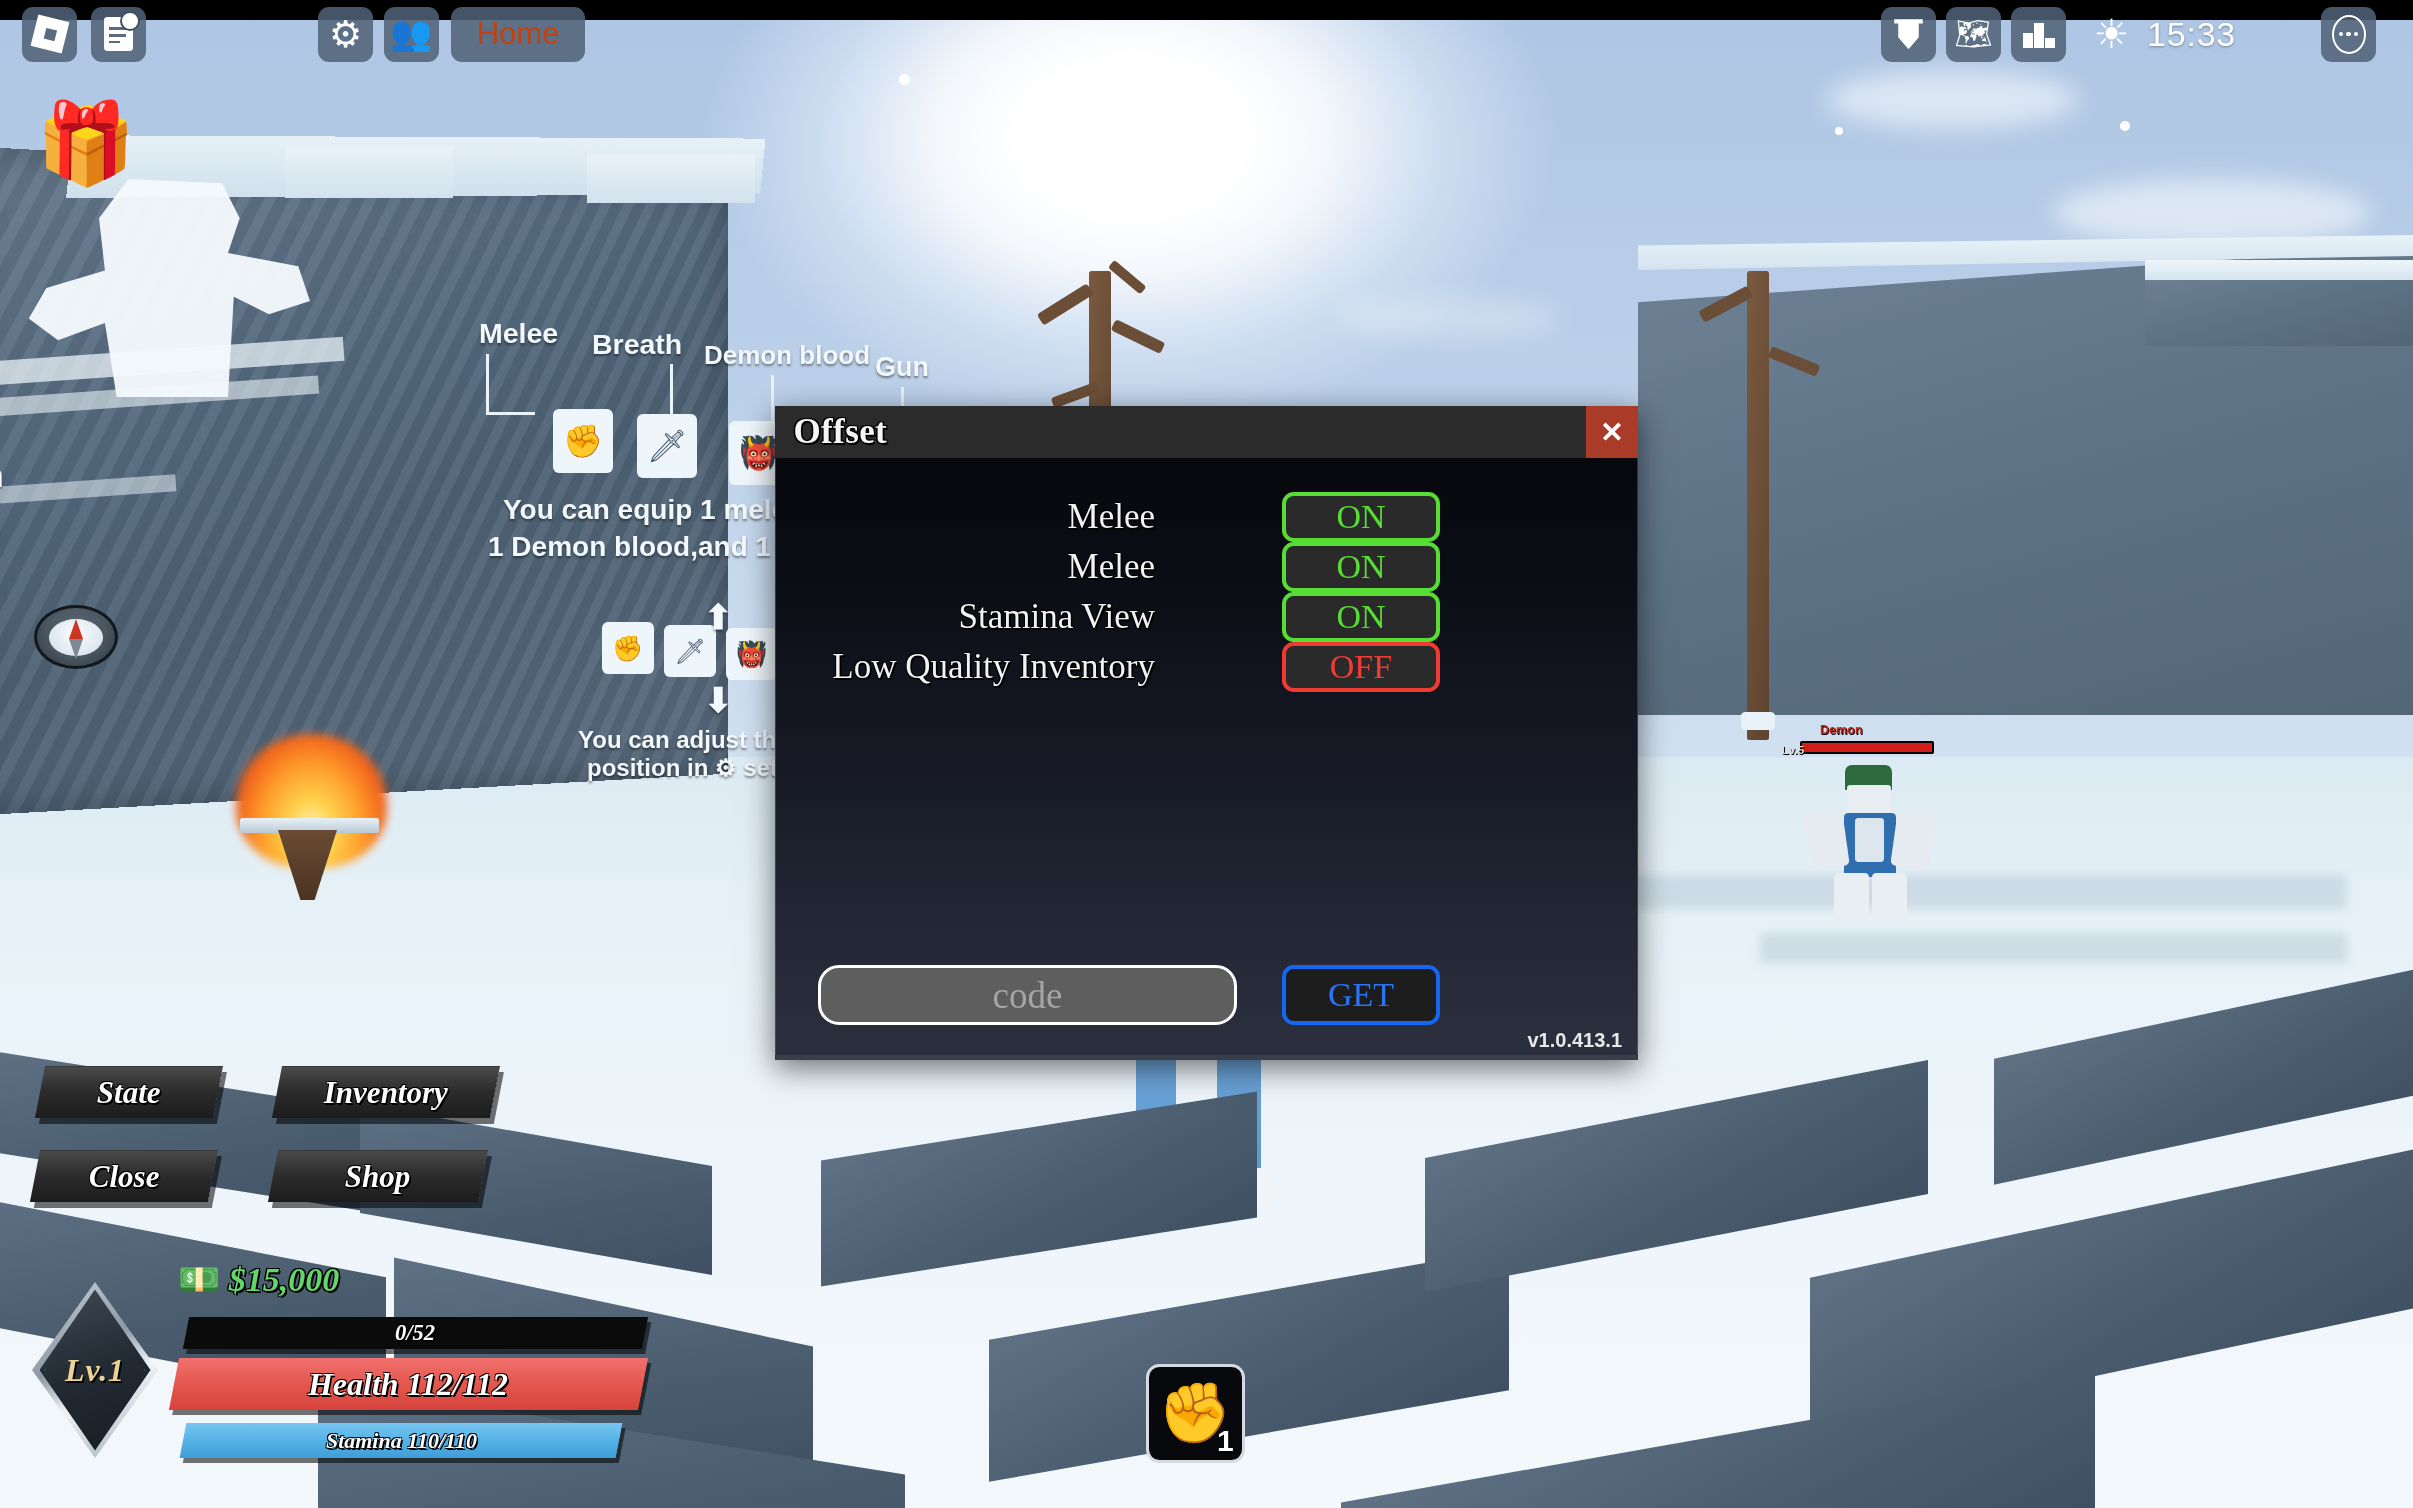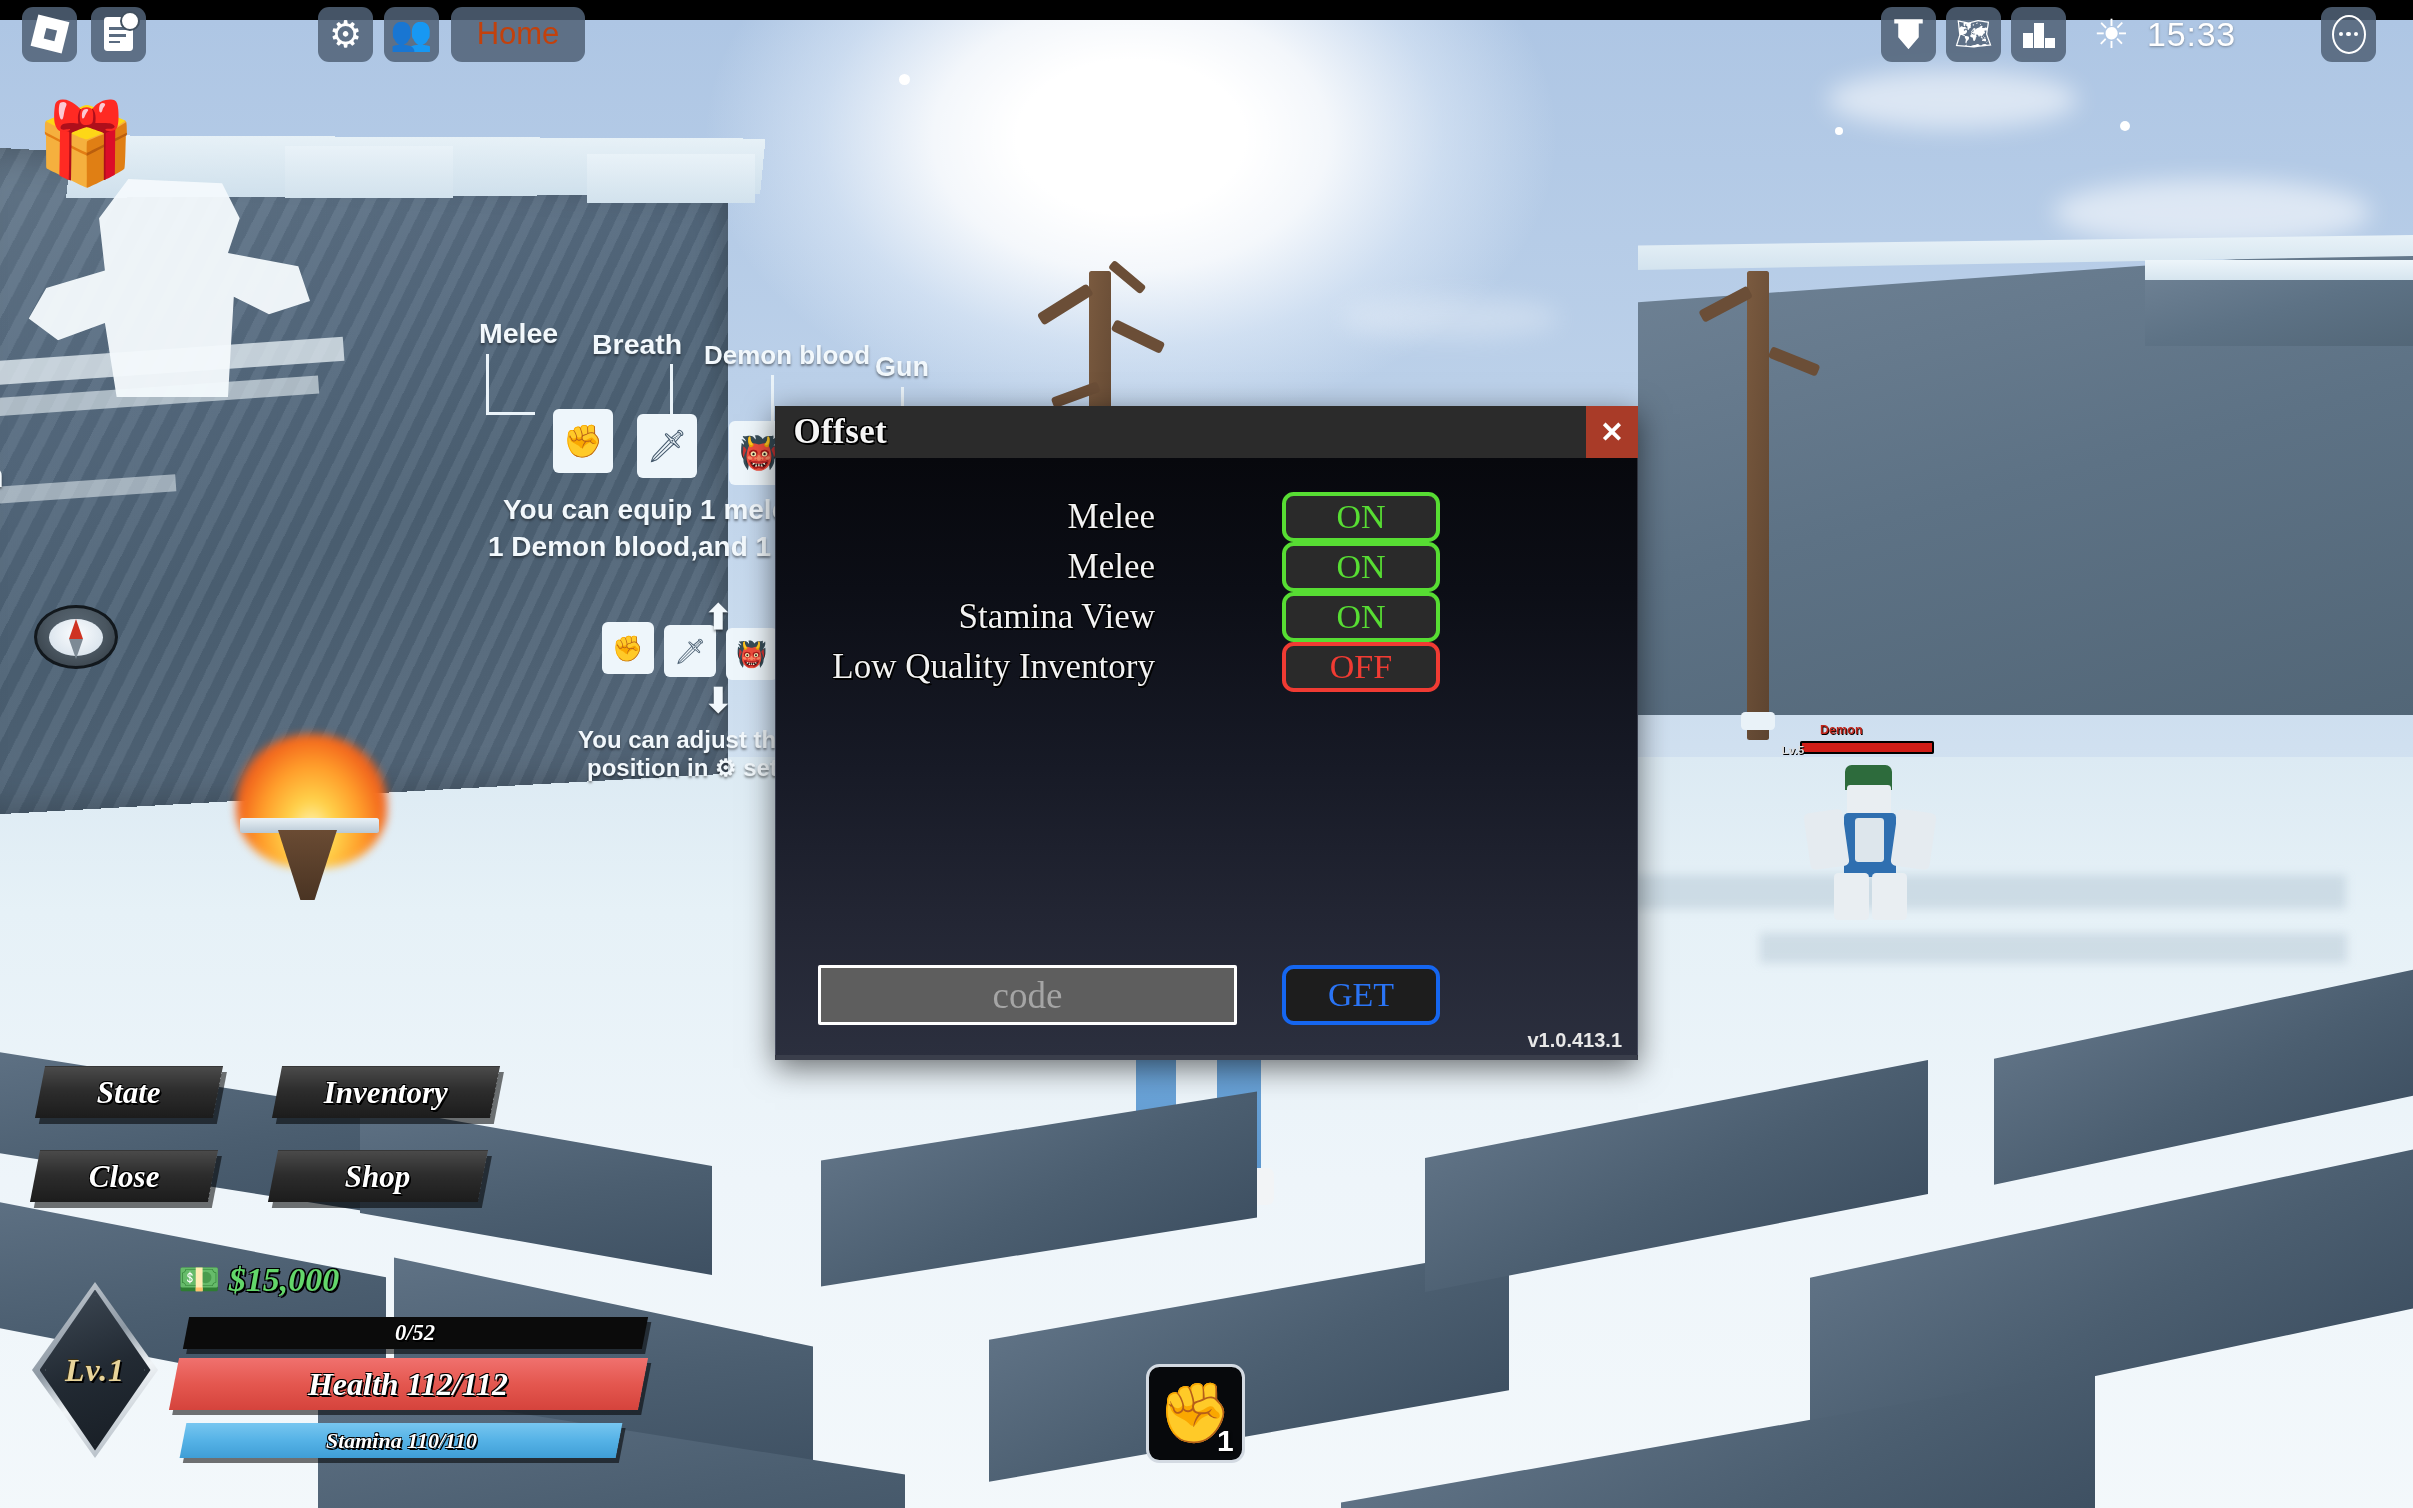--- a/index.html
+++ b/index.html
@@ -274,21 +274,21 @@
     font-weight:700; font-size:28.5px; cursor:pointer;
   }
   .stepper-value {
     position:absolute; width:45px; text-align:center;
     color:#f2f2f2; font-family:"Liberation Serif", serif; font-size:35px;
     text-shadow:1.7px 1.7px 0 #000;
   }
 
   .code-input {
     position:absolute; left:42px; top:507px; width:419px; height:60px;
-    background:#5e5e5e; border:3.4px solid #ffffff; border-radius:2px;
+    background:#5e5e5e; border:3.4px solid #ffffff; border-radius:21px;
     display:flex; align-items:center; justify-content:center;
   }
   .code-input .ph {
     color:#a5a5a5; font-family:"Liberation Serif", serif; font-size:37px;
   }
   .get-btn {
     position:absolute; left:506px; top:507px; width:158px; height:60px;
     background:#1d1d1d; border:4.2px solid #1566f0; border-radius:11.7px;
     display:flex; align-items:center; justify-content:center;
     color:#2a74f5; font-family:"Liberation Serif", serif; font-size:34px; cursor:pointer;

